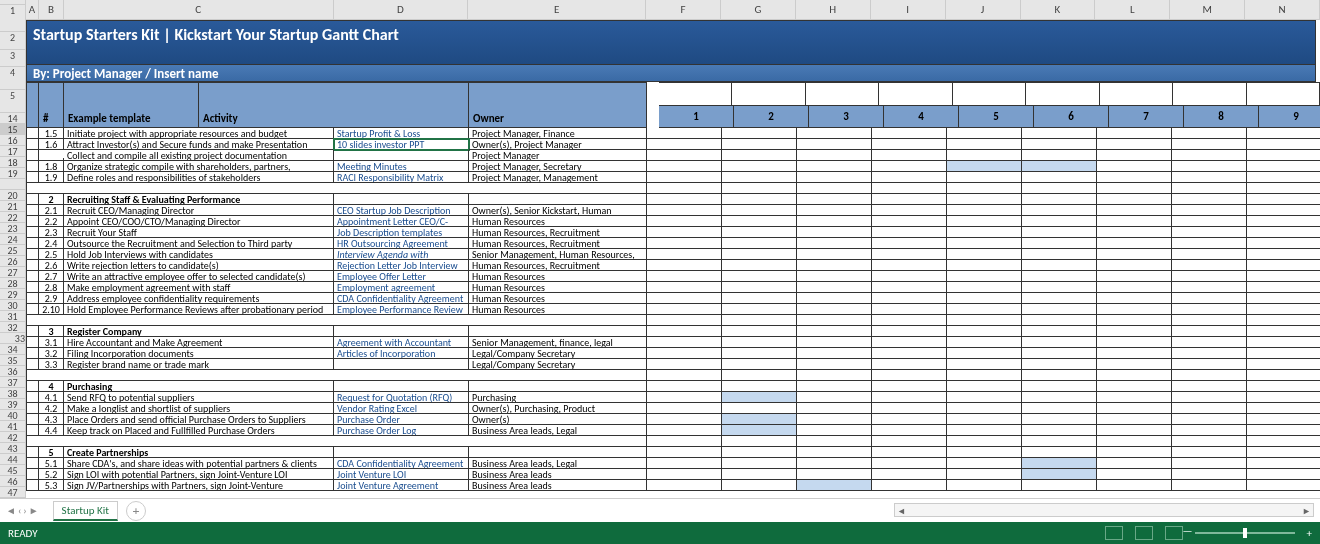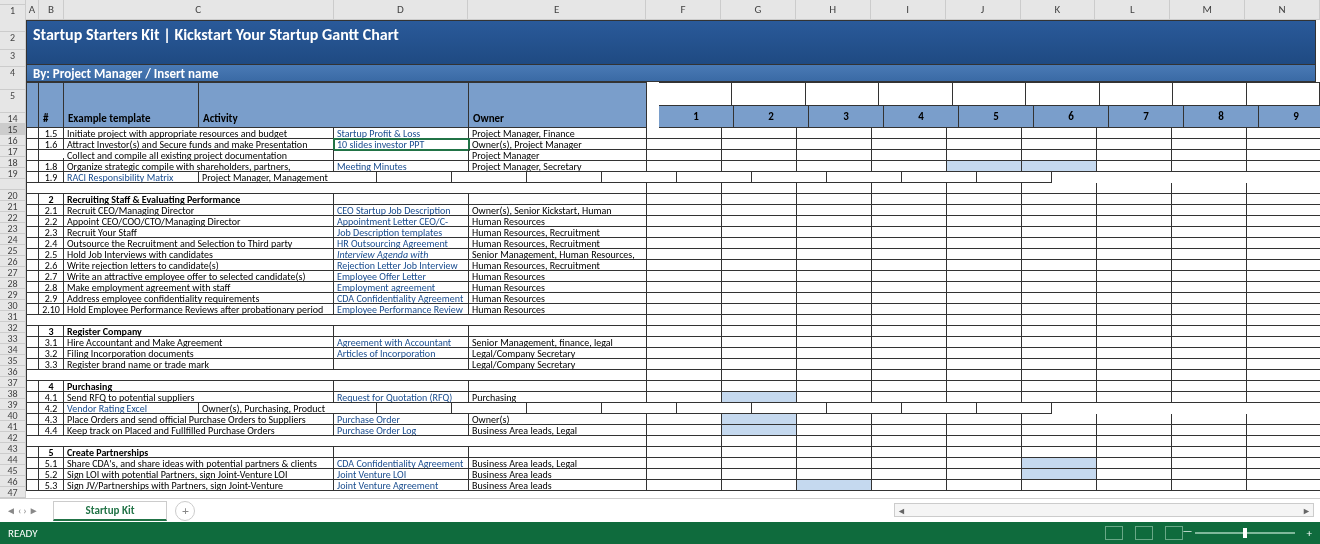--- a/index.html
+++ b/index.html
@@ -142,22 +142,22 @@
     align-items: center;
     border-top: 1px solid #ccc;
     position: relative;
   }
   .tab-nav { display:flex; gap:2px; padding:0 6px; }
   .tab-nav span { color:#888; font-size:10px; cursor:pointer; }
   .sheet-tab {
     background: #fff;
     border: 1px solid #ccc;
     border-bottom: 2px solid #217346;
-    padding: 2px 32px;
-    font-weight: bold;
+    padding: 2px 8px;
+    font-weight: normal;
     font-size: 11px;
     color: #217346;
     margin-left: 8px;
   }
   .add-sheet {
     width: 20px; height: 20px;
     border:1px solid #ccc; border-radius:50%;
     text-align:center; line-height:17px; color:#888;
     margin-left:8px; font-size:13px; cursor:pointer;
   }
@@ -209,21 +209,21 @@
           <div class="row-h" style="height: 11px;">23</div>
           <div class="row-h" style="height: 11px;">24</div>
           <div class="row-h" style="height: 11px;">25</div>
           <div class="row-h" style="height: 11px;">26</div>
           <div class="row-h" style="height: 11px;">27</div>
           <div class="row-h" style="height: 11px;">28</div>
           <div class="row-h" style="height: 11px;">29</div>
           <div class="row-h" style="height: 11px;">30</div>
           <div class="row-h" style="height: 11px;">31</div>
           <div class="row-h" style="height: 11px;">32</div>
-          <div class="row-h" style="height: 11px;">33</div>
+          <div class="row-h" style="height: 11px; text-align: right;">33</div>
           <div class="row-h" style="height: 11px;">34</div>
           <div class="row-h" style="height: 11px;">35</div>
           <div class="row-h" style="height: 11px;">36</div>
           <div class="row-h" style="height: 11px;">37</div>
           <div class="row-h" style="height: 11px;">38</div>
           <div class="row-h" style="height: 11px;">39</div>
           <div class="row-h" style="height: 11px;">40</div>
           <div class="row-h" style="height: 11px;">41</div>
           <div class="row-h" style="height: 11px;">42</div>
           <div class="row-h" style="height: 11px;">43</div>
@@ -343,20 +343,21 @@
               <div class="dcell gcell" style="width: 75px;"></div>
               <div class="dcell gcell hl" style="width: 75px;"></div>
               <div class="dcell gcell hl" style="width: 75px;"></div>
               <div class="dcell gcell" style="width: 75px;"></div>
               <div class="dcell gcell" style="width: 75px;"></div>
               <div class="dcell gcell" style="width: 75px;"></div>
             </div>
             <div class="drow">
               <div class="dcell first" style="width: 13px;"></div>
               <div class="dcell num" style="width: 25px;">1.9</div>
+              <div class="dcell" style="width: 270px;">Define roles and responsibilities of stakeholders</div>
               <div class="dcell link" style="width: 135px;">RACI Responsibility Matrix</div>
               <div class="dcell" style="width: 178px;">Project Manager, Management</div>
               <div class="dcell gcell" style="width: 75px;"></div>
               <div class="dcell gcell" style="width: 75px;"></div>
               <div class="dcell gcell" style="width: 75px;"></div>
               <div class="dcell gcell" style="width: 75px;"></div>
               <div class="dcell gcell" style="width: 75px;"></div>
               <div class="dcell gcell" style="width: 75px;"></div>
               <div class="dcell gcell" style="width: 75px;"></div>
               <div class="dcell gcell" style="width: 75px;"></div>
@@ -666,20 +667,21 @@
               <div class="dcell gcell" style="width: 75px;"></div>
               <div class="dcell gcell" style="width: 75px;"></div>
               <div class="dcell gcell" style="width: 75px;"></div>
               <div class="dcell gcell" style="width: 75px;"></div>
               <div class="dcell gcell" style="width: 75px;"></div>
               <div class="dcell gcell" style="width: 75px;"></div>
             </div>
             <div class="drow">
               <div class="dcell first" style="width: 13px;"></div>
               <div class="dcell num" style="width: 25px;">4.2</div>
+              <div class="dcell" style="width: 270px;">Make a longlist and shortlist of suppliers</div>
               <div class="dcell link" style="width: 135px;">Vendor Rating Excel</div>
               <div class="dcell" style="width: 178px;">Owner(s), Purchasing, Product</div>
               <div class="dcell gcell" style="width: 75px;"></div>
               <div class="dcell gcell" style="width: 75px;"></div>
               <div class="dcell gcell" style="width: 75px;"></div>
               <div class="dcell gcell" style="width: 75px;"></div>
               <div class="dcell gcell" style="width: 75px;"></div>
               <div class="dcell gcell" style="width: 75px;"></div>
               <div class="dcell gcell" style="width: 75px;"></div>
               <div class="dcell gcell" style="width: 75px;"></div>

